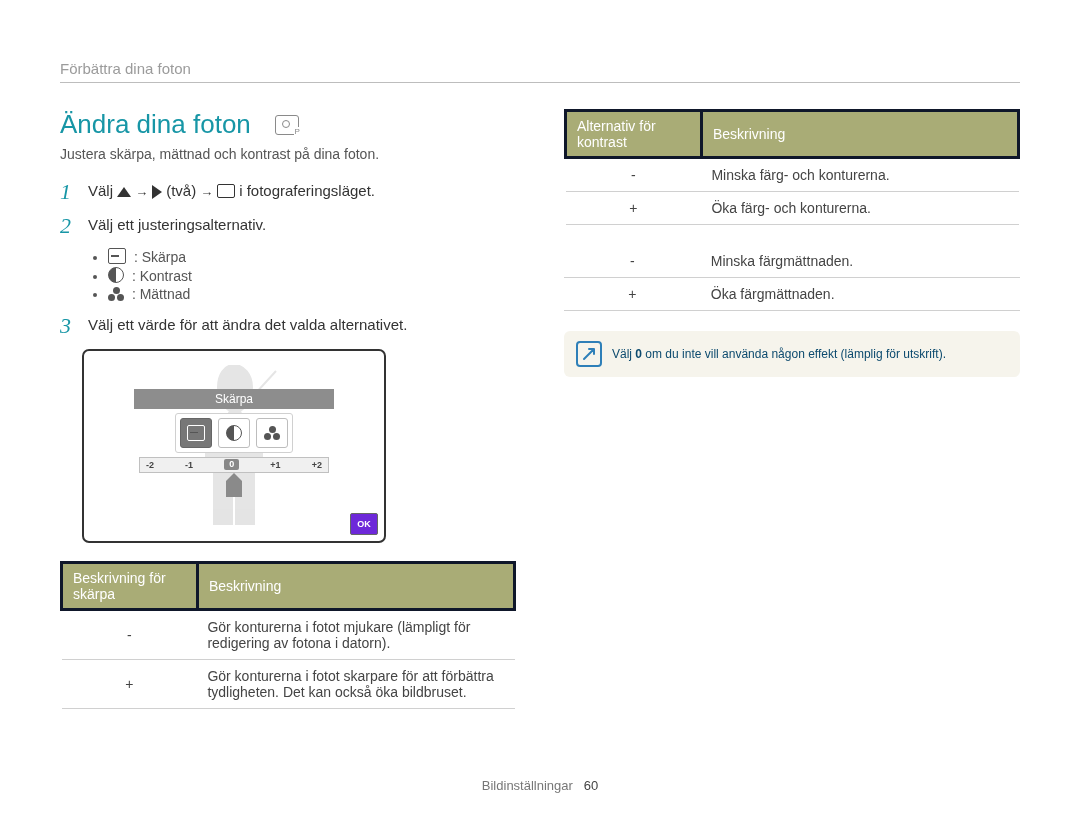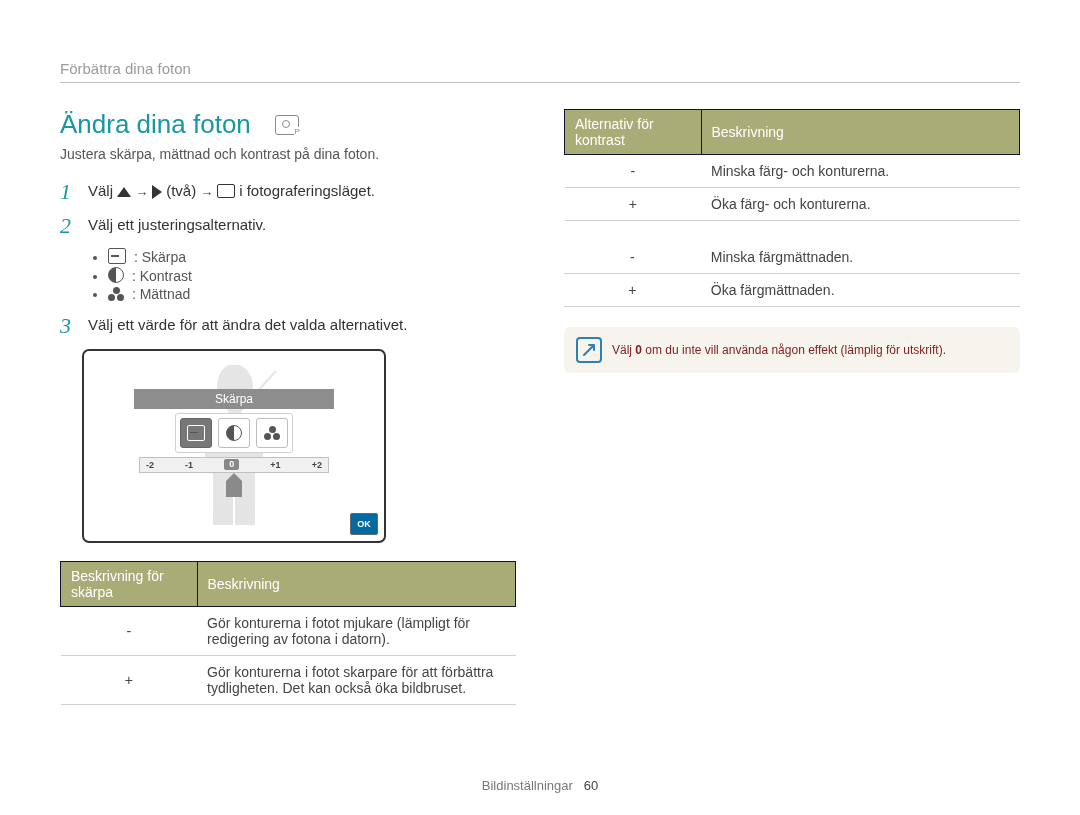--- a/index.html
+++ b/index.html
@@ -233,21 +233,21 @@
     top: 122px;
     left: 50%;
     transform: translateX(-50%);
   }
   .pointer svg { display: block; }
   .ok-btn {
     position: absolute;
     right: 6px; bottom: 6px;
     width: 26px; height: 20px;
     border: 1px solid #666;
-    background: #0369a1;
+    background: #6d28d9;
     color: #fff;
     font-size: 9px;
     font-weight: bold;
     display: flex;
     align-items: center;
     justify-content: center;
     border-radius: 2px;
   }
 
   
@@ -256,42 +256,42 @@
     border-collapse: collapse;
     font-size: 14px;
     margin-bottom: 20px;
   }
   table.opt th {
     background: #a9ac76;
     color: #ffffff;
     font-weight: 400;
     text-align: left;
     padding: 6px 10px;
-    border: 1px solid #0f172a;
+    border: 3px solid #0f172a;
   }
   table.opt td {
     padding: 8px 10px;
     border-bottom: 1px solid #d0d0d0;
     color: #444;
     vertical-align: middle;
   }
   table.opt td.sym {
     text-align: center;
     width: 30%;
   }
 
   .note {
     background: #f6f4ec;
     border-radius: 6px;
     padding: 10px 12px;
     display: flex;
     align-items: center;
     gap: 10px;
     font-size: 12px;
-    color: #7f1d1d;
+    color: #0c4a6e;
   }
   .note .nicon {
     width: 22px; height: 22px;
     border: 2px solid #2e7fb8;
     border-radius: 4px;
     display: inline-flex;
     align-items: center;
     justify-content: center;
     flex: 0 0 auto;
   }

